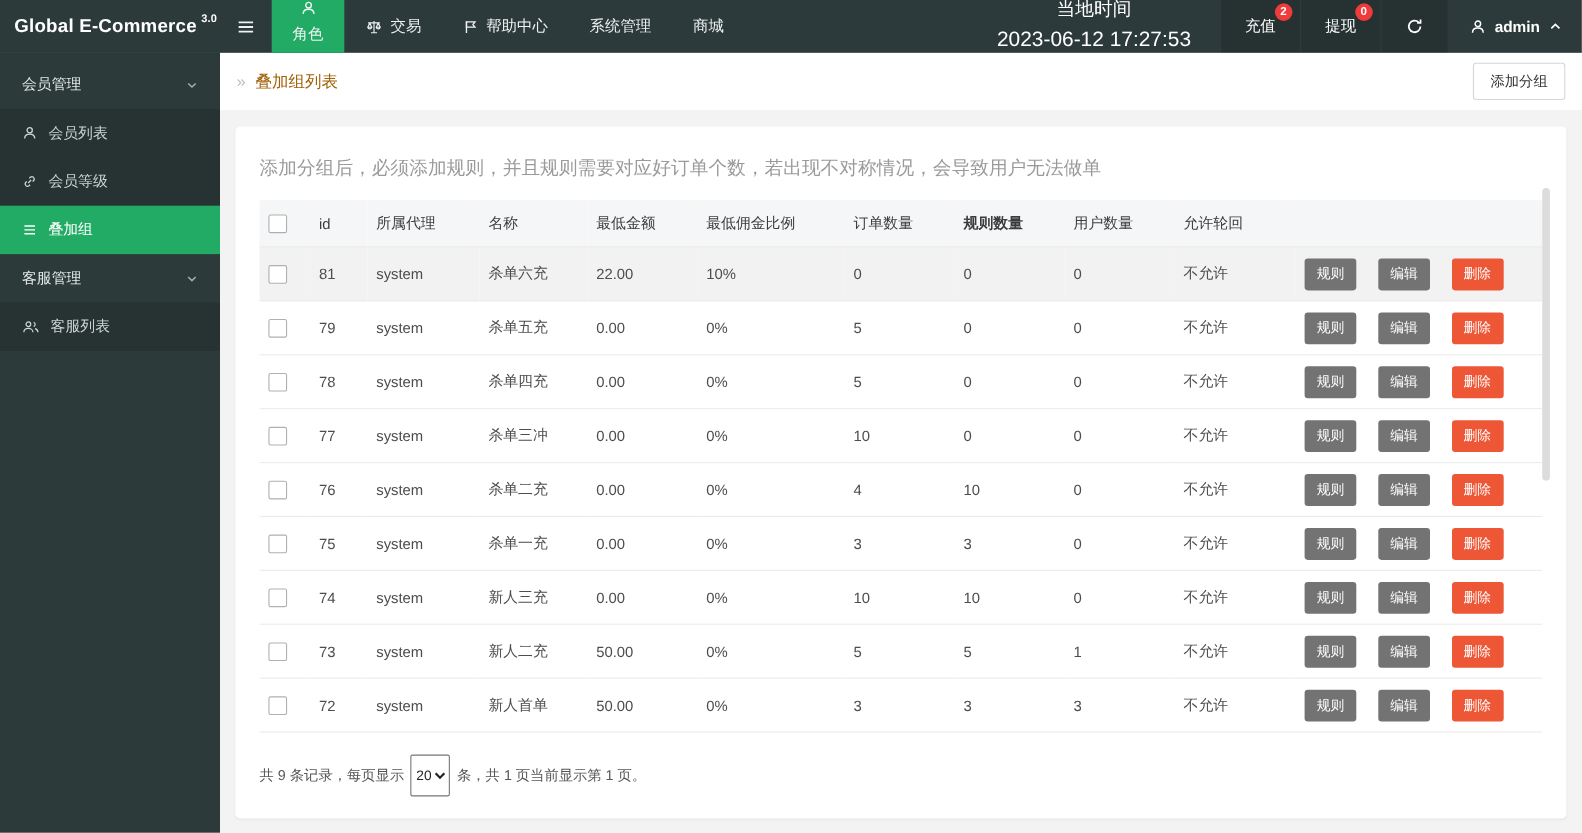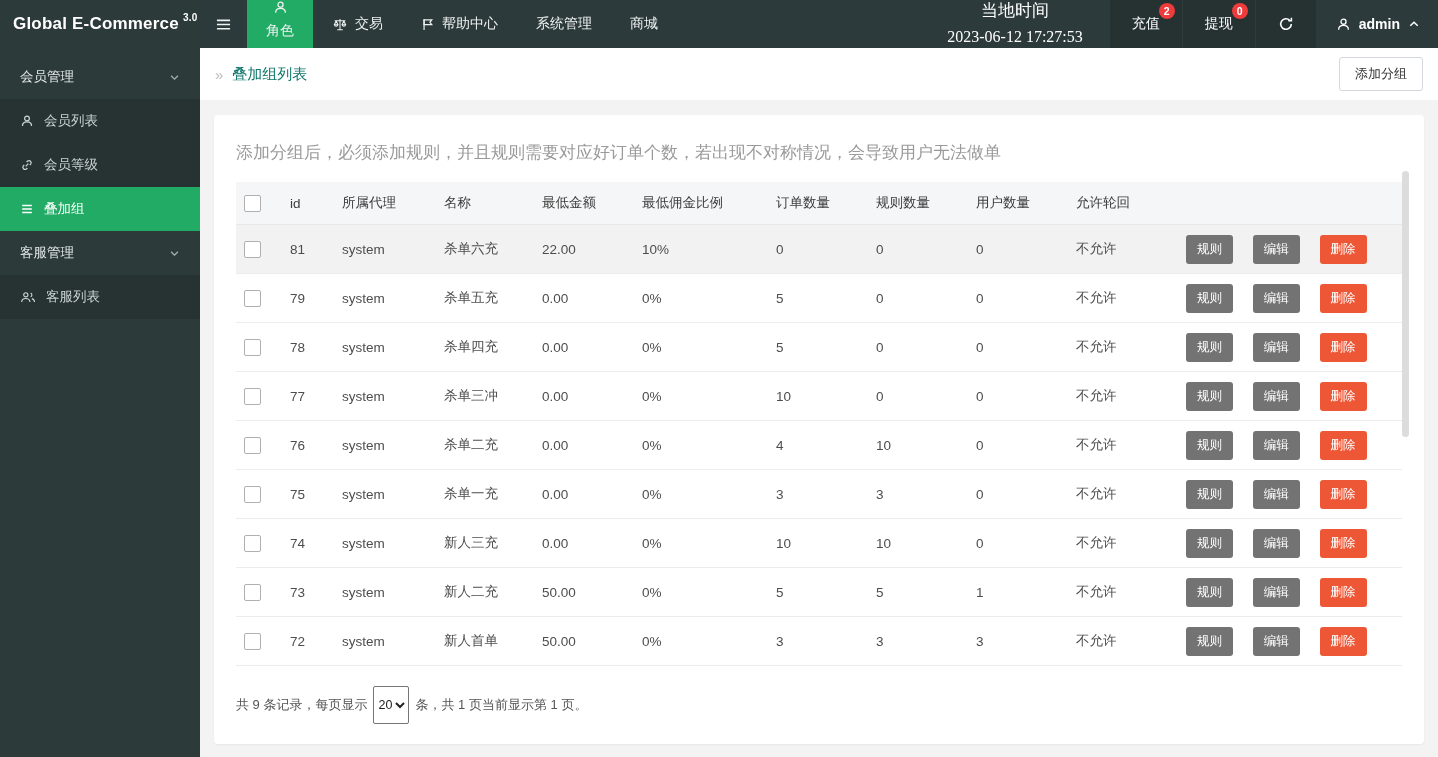--- a/index.html
+++ b/index.html
@@ -16,21 +16,21 @@
   .nav-item { display:flex; align-items:center; gap:7px; padding:0 19px;
     font-size:14px; color:#eef2f1; cursor:pointer; white-space:nowrap; }
   .nav-item.hamburger { padding:0 15px; }
   .nav-item.active { background:#21ab64;flex-direction:column; }
   .nav-item svg { flex:0 0 auto; }
 
   .topbar-right { margin-left:auto; display:flex; align-items:stretch; }
   .time-block { display:flex; flex-direction:column; justify-content:center; align-items:center;
     padding:0 26px; line-height:1.55; }
   .time-label { font-size:17px; }
-  .time-value { font-size:16px;font-family:Liberation Serif, serif; }
+  .time-value { font-size:19px; }
   .top-cell { position:relative; display:flex; align-items:center; padding:0 22px;
     font-size:14px; cursor:pointer; }
   .top-cell.shaded { background:rgba(0,0,0,.14); border-left:1px solid rgba(255,255,255,.05); }
   .top-cell.shaded:last-of-type { border-right:1px solid rgba(255,255,255,.05); }
   .badge { position:absolute; top:3px; right:7px; background:#ee3b3b; color:#fff;
     font-size:10.5px; min-width:16px; height:16px; line-height:16px; border-radius:8px;
     text-align:center; padding:0 4px; font-weight:bold; }
   .top-cell.admin { gap:8px; padding:0 18px 0 20px; font-weight:bold; }
 
   
@@ -41,39 +41,39 @@
   .side-item.group { color:#e2e8e8; }
   .side-item.group .chev { margin-left:auto; color:#9fb0b0; }
   .side-item.sub { background:#273333; }
   .side-item.active { background:#21ab64; color:#fff; }
   .side-item svg { flex:0 0 auto; }
 
   
   .main { position:absolute; left:200px; top:48px; right:0; bottom:0; }
   .breadcrumb-bar { height:52px; background:#fff; display:flex; align-items:center; padding:0 15px; }
   .crumb-icon { color:#b8bcbf; font-size:15px; margin-right:9px; }
-  .crumb-title { font-size:15px; color:#0f766e;font-family:Liberation Mono, monospace; }
+  .crumb-title { font-size:15px; color:#a16207;font-family:Liberation Mono, monospace; }
   .add-btn { margin-left:auto; background:#fff; border:1px solid #d4d8dc; border-radius:3px;
     padding:7px 15px; font-size:13px; color:#333; cursor:pointer; }
 
   .content { position:absolute; top:52px; left:0; right:0; bottom:0; overflow:hidden; }
   .card { position:relative; margin:15px 14px; background:#fff; border-radius:4px;
     padding:20px 22px; min-height:598px; box-shadow:0 1px 2px rgba(0,0,0,.05); }
   .hint { font-size:17px; color:#9a9a9a; margin:6px 0 18px; }
 
   table { width:100%; border-collapse:collapse; table-layout:fixed; }
   thead tr { background:#f5f6f7; }
   th { font-size:13.5px; color:#3c3c3c; font-weight:normal; text-align:left;
     padding:12px 8px; border-bottom:1px solid #e8e8e8; }
   td { font-size:13.5px; color:#4d4d4d; padding:0 8px; height:49px;
     border-bottom:1px solid #ececec; background:#fff; }
   tr.highlight td { background:#f2f2f2; }
   th.c-check { width:46px; } th.c-id { width:52px; } th.c-agent { width:102px; }
   th.c-name { width:98px; } th.c-min { width:100px; } th.c-comm { width:134px; }
-  th.c-orders { width:100px; } th.c-rules { width:100px; } th.c-users { width:100px; }
+  th.c-orders { width:100px; } th.c-rules { width:100px;font-weight:bold; } th.c-users { width:100px; }
   th.c-loop { width:110px; }
 
   input.cbx { appearance:none; -webkit-appearance:none; width:17px; height:17px;
     border:1px solid #b0b0b0; border-radius:2px; background:#fff; cursor:pointer;
     display:block; margin:0; }
 
   .btn { border:none; border-radius:3px; color:#fff; font-size:12.5px; padding:6px 11px;
     cursor:pointer; margin-right:16px; }
   .btn:last-child { margin-right:0; }
   .btn.green { background:#737373; }

